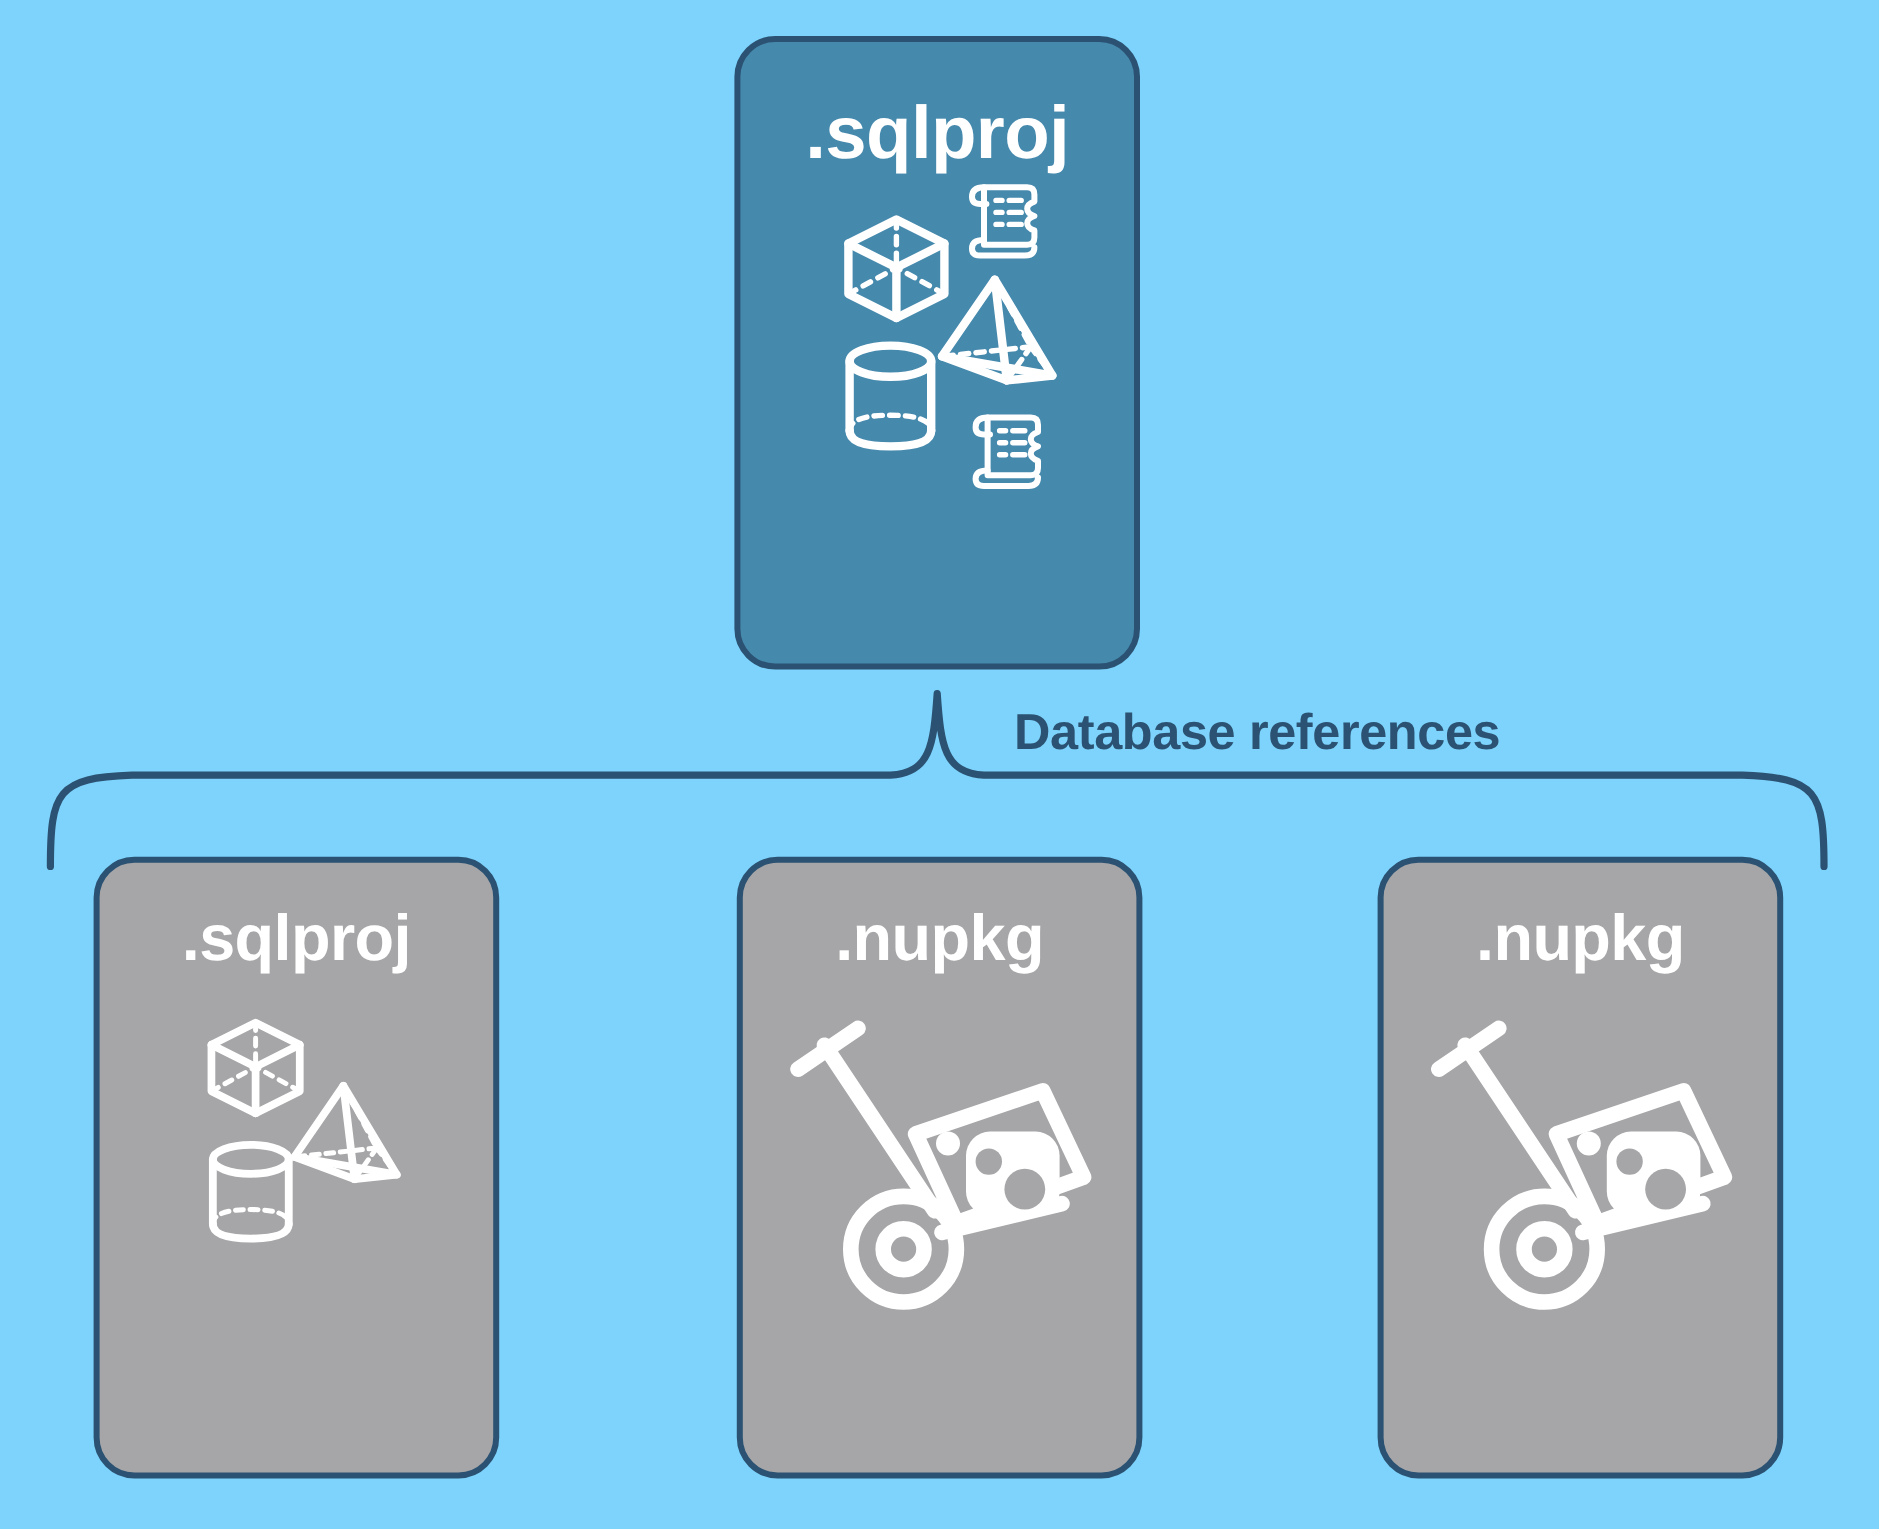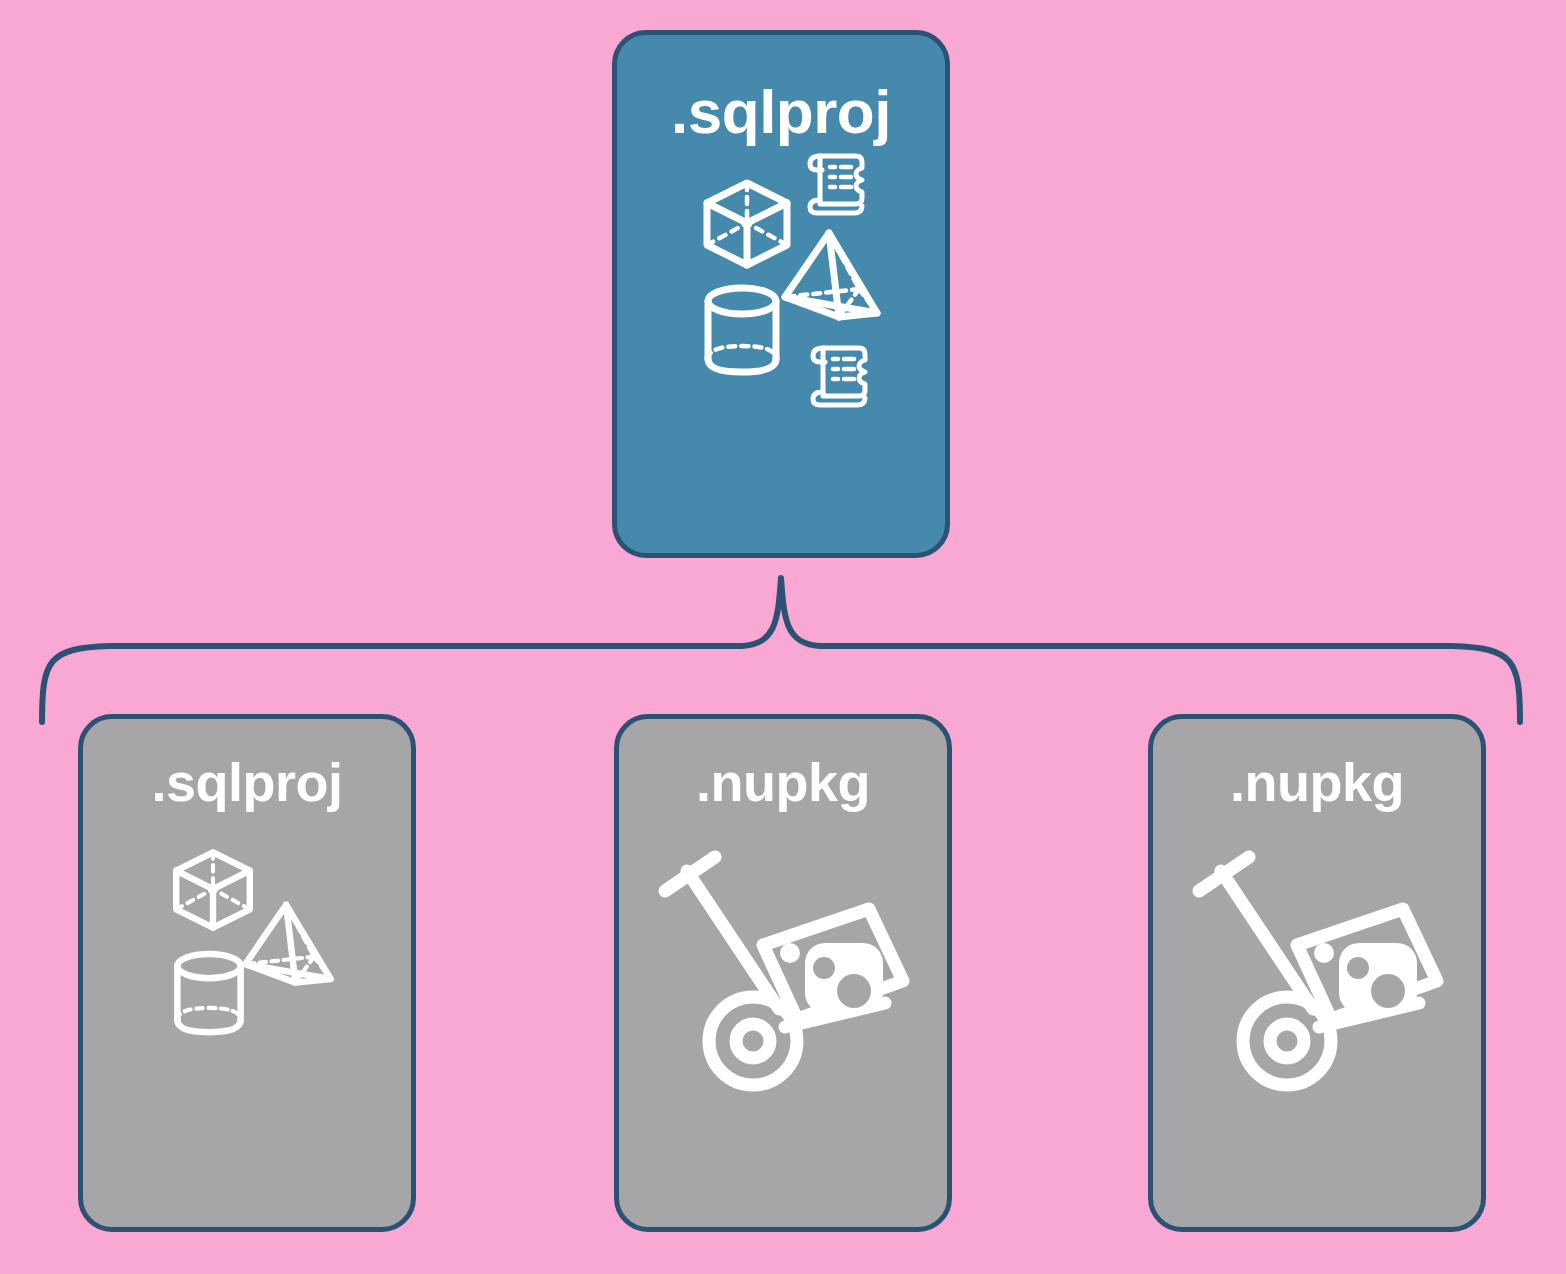--- a/index.html
+++ b/index.html
@@ -7,21 +7,21 @@
     padding: 0;
     background: #ffffff;
   }
   body {
     font-family: "Liberation Sans", sans-serif;
   }
   #stage {
     position: relative;
     width: 1566px;
     height: 1274px;
-    background: #f9a8d4;
+    background: #7dd3fc;
     overflow: hidden;
   }
   .card {
     position: absolute;
     border-radius: 34px;
     border: 5px solid #2b5272;
     box-sizing: border-box;
     display: flex;
     flex-direction: column;
     align-items: center;
@@ -151,20 +151,21 @@
   <svg id="bracket-layer" viewBox="0 0 1566 1274">
     <path d="M 42 722
              C 42 660, 48 648, 110 646
              L 742 646
              C 775 644, 778 622, 781 578
              C 784 622, 787 644, 820 646
              L 1452 646
              C 1514 648, 1520 660, 1520 722" fill="none" stroke="#2b5272" stroke-width="6" stroke-linecap="round" stroke-linejoin="round"></path>
   </svg>
 
+  <div id="bracket-label">Database references</div>
 
   <div class="card card-gray" style="left:78px; top:714px; width:338px; height:518px;">
     <div class="card-title title-md">.sqlproj</div>
     <div class="icon-area">
 
       <svg style="left:84px; top:38px;" width="92" height="86" viewBox="0 0 100 92">
         <g fill="none" stroke="#ffffff" stroke-width="7" stroke-linejoin="round" stroke-linecap="round">
           <polygon points="10,25 50,5 90,25 90,67 50,87 10,67"></polygon>
           <polyline points="10,25 50,45 90,25"></polyline>
           <line x1="50" y1="45" x2="50" y2="87"></line>

